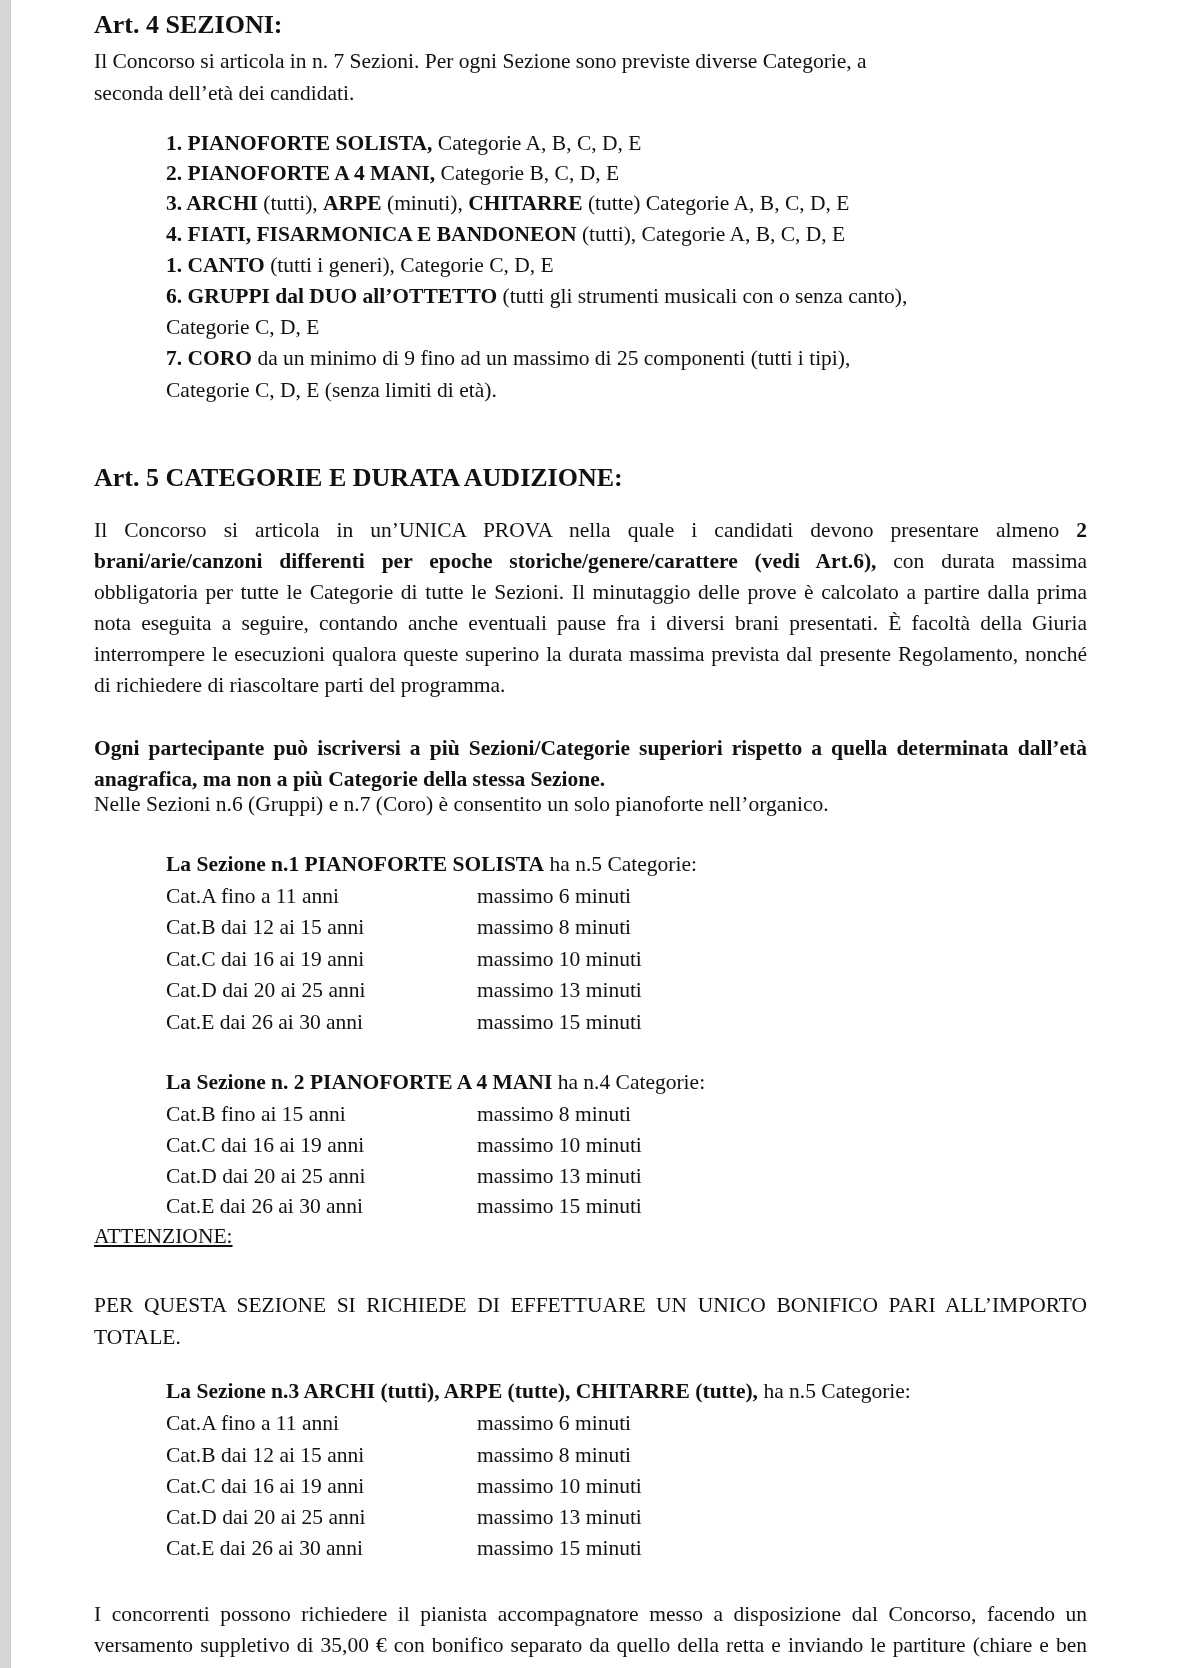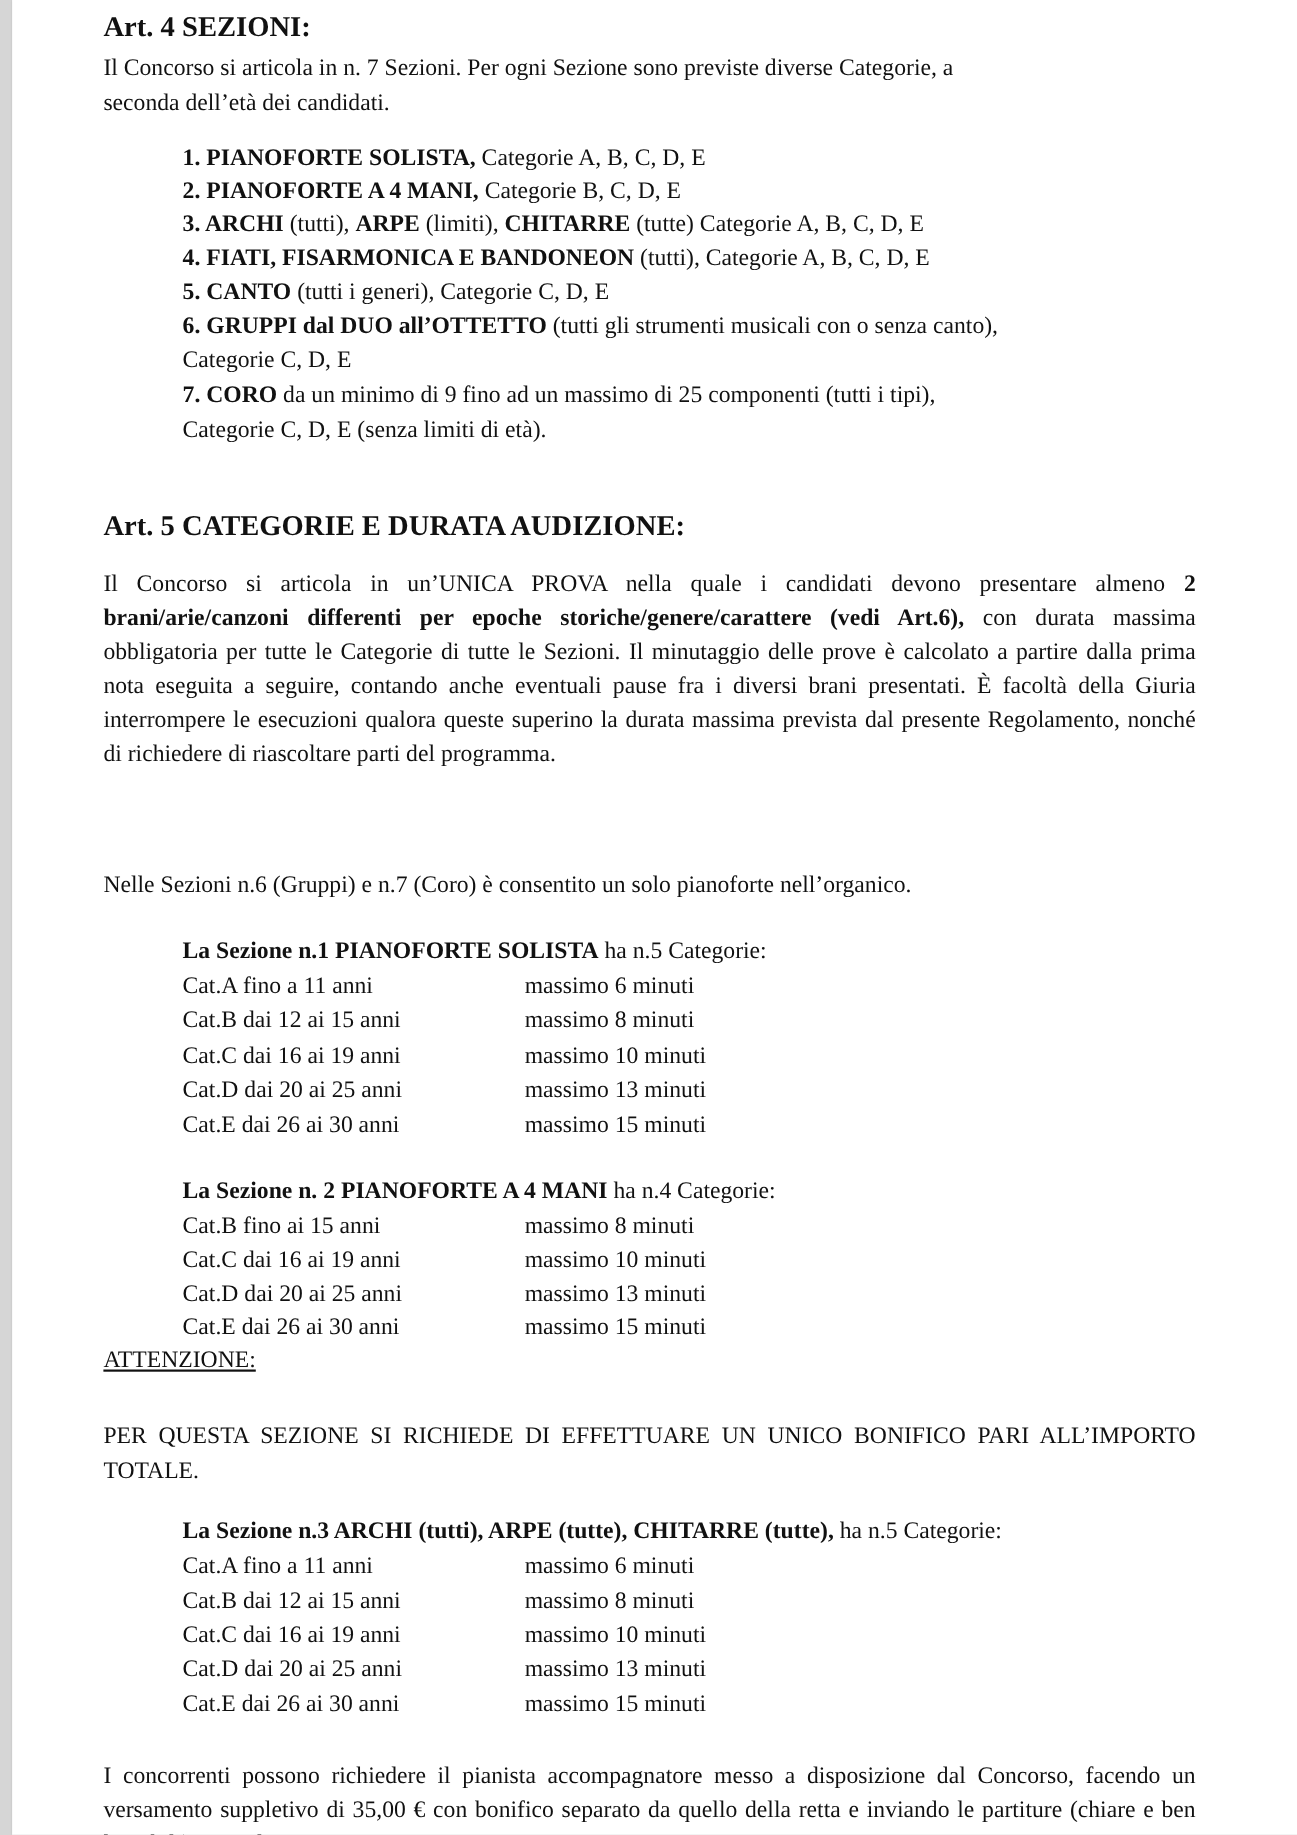--- a/index.html
+++ b/index.html
@@ -37,32 +37,32 @@
 <div class="page">
   <div class="content">
 
     <h2 class="heading" style="top:10px;">Art. 4 SEZIONI:</h2>
     <div class="line" style="top:46px; left:0; width:993px; text-align:justify;">Il Concorso si articola in n. 7 Sezioni. Per ogni Sezione sono previste diverse Categorie, a</div>
     <div class="line" style="top:78px; left:0;">seconda dell’età dei candidati.</div>
 
     <div>
       <div class="line" style="top:128px; left:72px;"><span class="b">1. PIANOFORTE SOLISTA,</span><span> Categorie A, B, C, D, E</span></div>
       <div class="line" style="top:158px; left:72px;"><span class="b">2. PIANOFORTE A 4 MANI,</span><span> Categorie B, C, D, E</span></div>
-      <div class="line" style="top:188px; left:72px;"><span class="b">3. ARCHI</span><span> (tutti), </span><span class="b">ARPE</span><span> (limiti), </span><span class="b">CHITARRE</span><span> (tutte) Categorie A, B, C, D, E</span></div>
+      <div class="line" style="top:188px; left:72px;"><span class="b">3. ARCHI</span><span> (tutti), </span><span class="b">ARPE</span><span> (minuti), </span><span class="b">CHITARRE</span><span> (tutte) Categorie A, B, C, D, E</span></div>
       <div class="line" style="top:219px; left:72px;"><span class="b">4. FIATI, FISARMONICA E BANDONEON</span><span> (tutti), Categorie A, B, C, D, E</span></div>
-      <div class="line" style="top:250px; left:72px;"><span class="b">5. CANTO</span><span> (tutti i generi), Categorie C, D, E</span></div>
+      <div class="line" style="top:250px; left:72px;"><span class="b">1. CANTO</span><span> (tutti i generi), Categorie C, D, E</span></div>
       <div class="line" style="top:281px; left:72px;"><span class="b">6. GRUPPI dal DUO all’OTTETTO</span><span> (tutti gli strumenti musicali con o senza canto),</span></div>
       <div class="line" style="top:312px; left:72px;">Categorie C, D, E</div>
       <div class="line" style="top:343px; left:72px;"><span class="b">7. CORO</span><span> da un minimo di 9 fino ad un massimo di 25 componenti (tutti i tipi),</span></div>
       <div class="line" style="top:375px; left:72px;">Categorie C, D, E (senza limiti di età).</div>
     </div>
 
     <h2 class="heading" style="top:463px;">Art. 5 CATEGORIE E DURATA AUDIZIONE:</h2>
     <div class="p" style="top:480px;"><span>Il Concorso si articola in un’UNICA PROVA nella quale i candidati devono presentare almeno</span> <span class="b">2 brani/arie/canzoni differenti per epoche storiche/genere/carattere (vedi Art.6),</span><span> con durata massima obbligatoria per tutte le Categorie di tutte le Sezioni. Il minutaggio delle prove è calcolato a partire dalla prima nota eseguita a seguire, contando anche eventuali pause fra i diversi brani presentati. È facoltà della Giuria interrompere le esecuzioni qualora queste superino la durata massima prevista dal presente Regolamento, nonché di richiedere di riascoltare parti del programma.</span></div>
-    <div class="p" style="top:698px;"><br></div>
+    <div class="p" style="top:698px;"><span class="b">Ogni partecipante può iscriversi a più Sezioni/Categorie superiori rispetto a quella determinata dall’età anagrafica, ma non a più Categorie della stessa Sezione.</span><br></div>
     <div class="line" style="top:789px; left:0;">Nelle Sezioni n.6 (Gruppi) e n.7 (Coro) è consentito un solo pianoforte nell’organico.</div>
 
     <div class="line" style="top:849px; left:72px;"><span class="b">La Sezione n.1 PIANOFORTE SOLISTA</span><span> ha n.5 Categorie:</span></div>
     <div>
       <div class="cat" style="top:881px; left:72px; width:600px;">
           <span class="c1">Cat.A  fino a 11 anni</span>
           <span class="c2">massimo 6 minuti</span>
         </div>
       <div class="cat" style="top:912px; left:72px; width:600px;">
           <span class="c1">Cat.B  dai 12 ai 15 anni</span>

